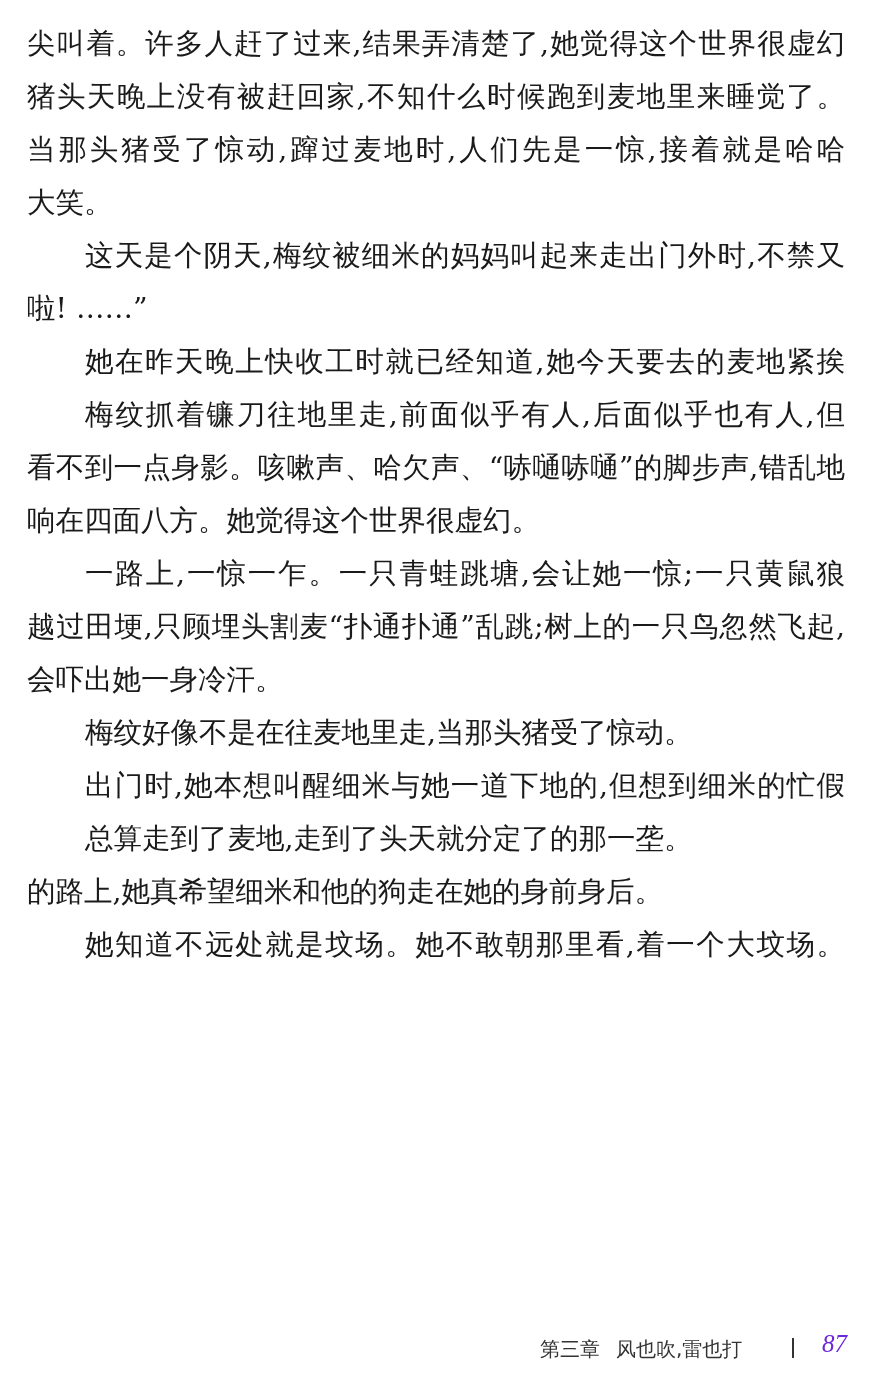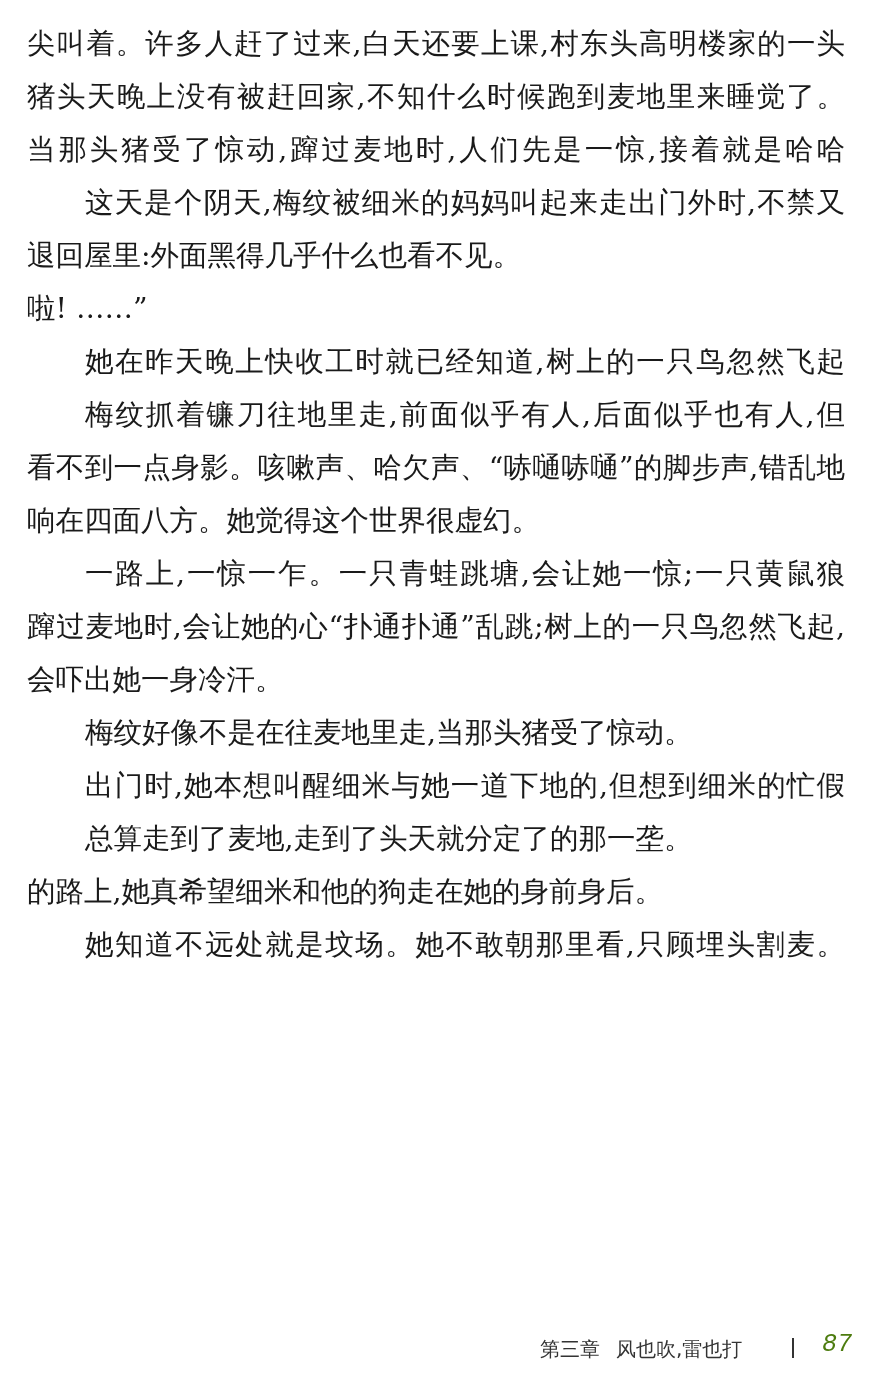--- a/index.html
+++ b/index.html
@@ -63,46 +63,46 @@
     width: 2px;
     height: 20px;
     background: #333333;
   }
   .page-number {
     position: absolute;
     left: 806px;
     top: 0px;
     font-size: 25px;
     font-style: italic;
-    color: #4d7c0f;
-    font-family: Liberation Mono, monospace;
+    color: #6d28d9;
+    font-family: Liberation Serif, serif;
   }
 </style>
 </head>
 <body>
 
 <div class="page-body" id="page-body">
-  <div class="line">尖叫着。许多人赶了过来,白天还要上课,村东头高明楼家的一头</div>
+  <div class="line">尖叫着。许多人赶了过来,结果弄清楚了,她觉得这个世界很虚幻</div>
   <div class="line">猪头天晚上没有被赶回家,不知什么时候跑到麦地里来睡觉了。</div>
   <div class="line">当那头猪受了惊动,蹿过麦地时,人们先是一惊,接着就是哈哈</div>
+  <div class="line last">大笑。</div>
   <div class="line indent">这天是个阴天,梅纹被细米的妈妈叫起来走出门外时,不禁又</div>
-  <div class="line last">退回屋里:外面黑得几乎什么也看不见。</div>
   <div class="line last">啦! ……”</div>
-  <div class="line indent">她在昨天晚上快收工时就已经知道,树上的一只鸟忽然飞起</div>
+  <div class="line indent">她在昨天晚上快收工时就已经知道,她今天要去的麦地紧挨</div>
   <div class="line indent">梅纹抓着镰刀往地里走,前面似乎有人,后面似乎也有人,但</div>
   <div class="line">看不到一点身影。咳嗽声、哈欠声、“哧嗵哧嗵”的脚步声,错乱地</div>
   <div class="line last">响在四面八方。她觉得这个世界很虚幻。</div>
   <div class="line indent">一路上,一惊一乍。一只青蛙跳塘,会让她一惊;一只黄鼠狼</div>
-  <div class="line">蹿过麦地时,会让她的心“扑通扑通”乱跳;树上的一只鸟忽然飞起,</div>
+  <div class="line">越过田埂,只顾埋头割麦“扑通扑通”乱跳;树上的一只鸟忽然飞起,</div>
   <div class="line last">会吓出她一身冷汗。</div>
   <div class="line indent last">梅纹好像不是在往麦地里走,当那头猪受了惊动。</div>
   <div class="line indent">出门时,她本想叫醒细米与她一道下地的,但想到细米的忙假</div>
   <div class="line indent last">总算走到了麦地,走到了头天就分定了的那一垄。</div>
   <div class="line last">的路上,她真希望细米和他的狗走在她的身前身后。</div>
-  <div class="line indent">她知道不远处就是坟场。她不敢朝那里看,只顾埋头割麦。</div>
+  <div class="line indent">她知道不远处就是坟场。她不敢朝那里看,着一个大坟场。</div>
 </div>
 
 <div class="footer">
   <div class="running-head">
     <span>第三章</span><span class="gap"></span><span>风也吹,雷也打</span>
   </div>
   <div class="divider"></div>
   <div class="page-number">87</div>
 </div>
 

